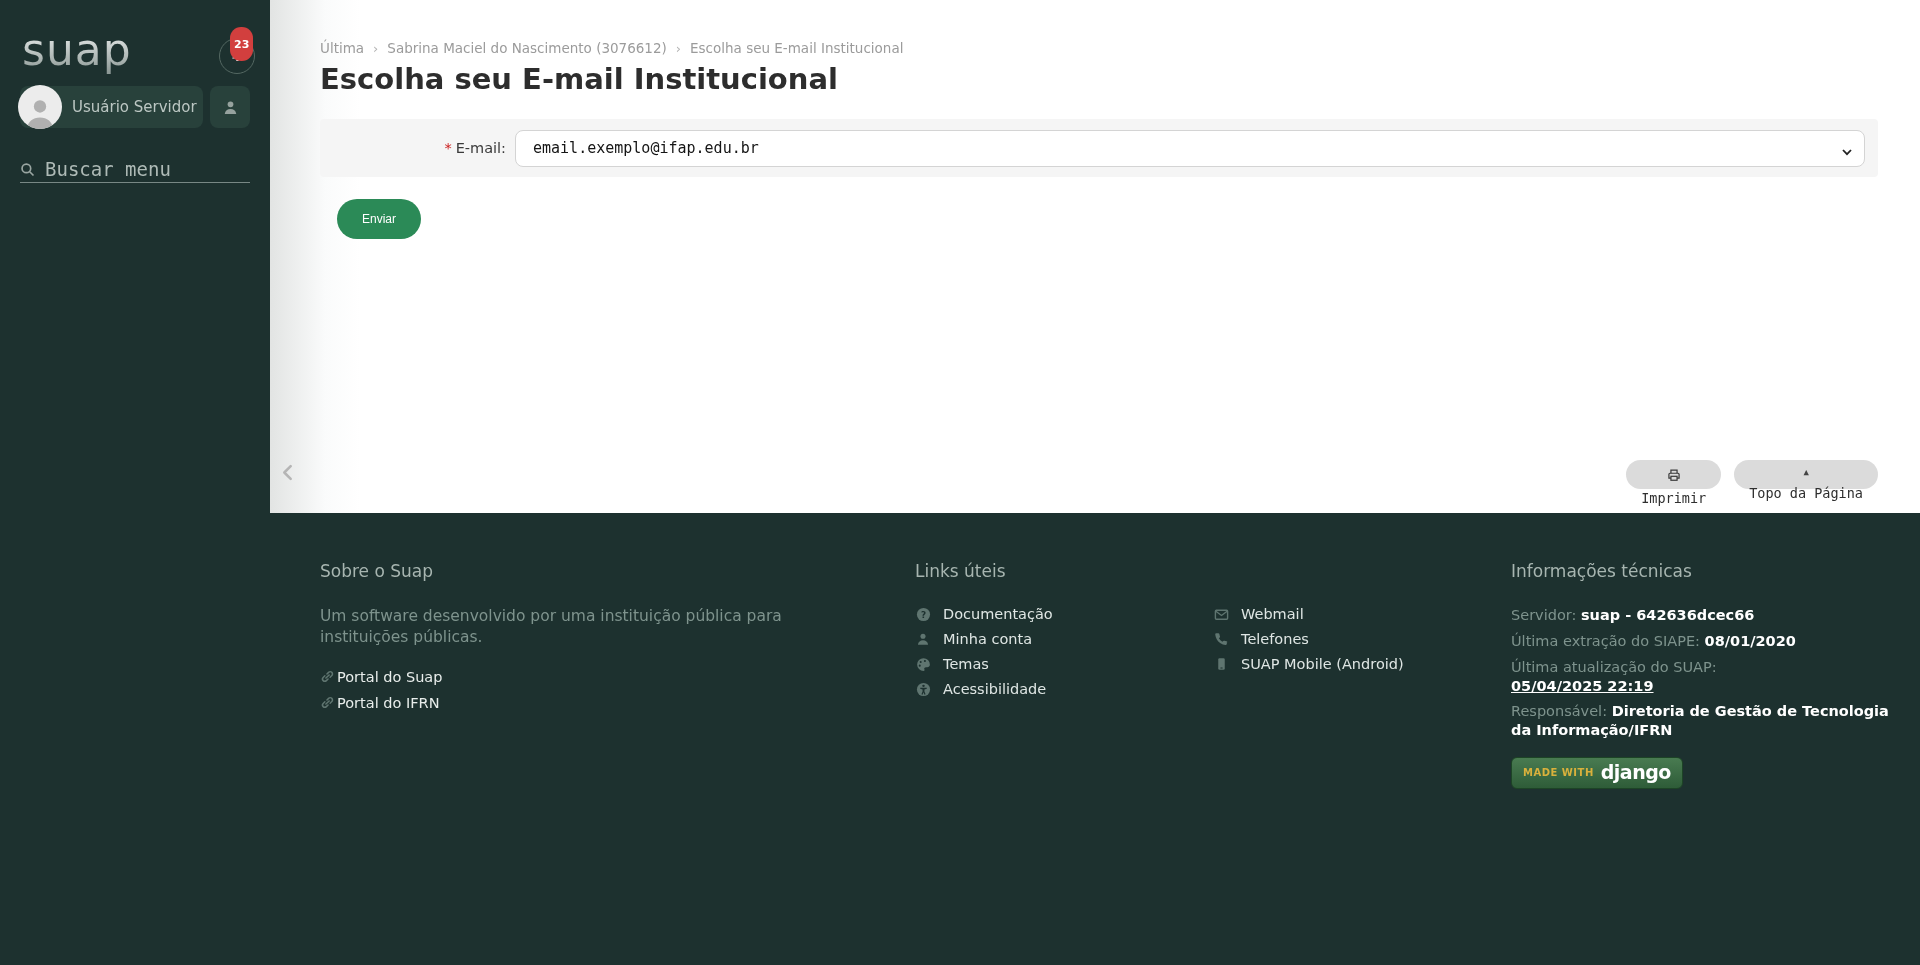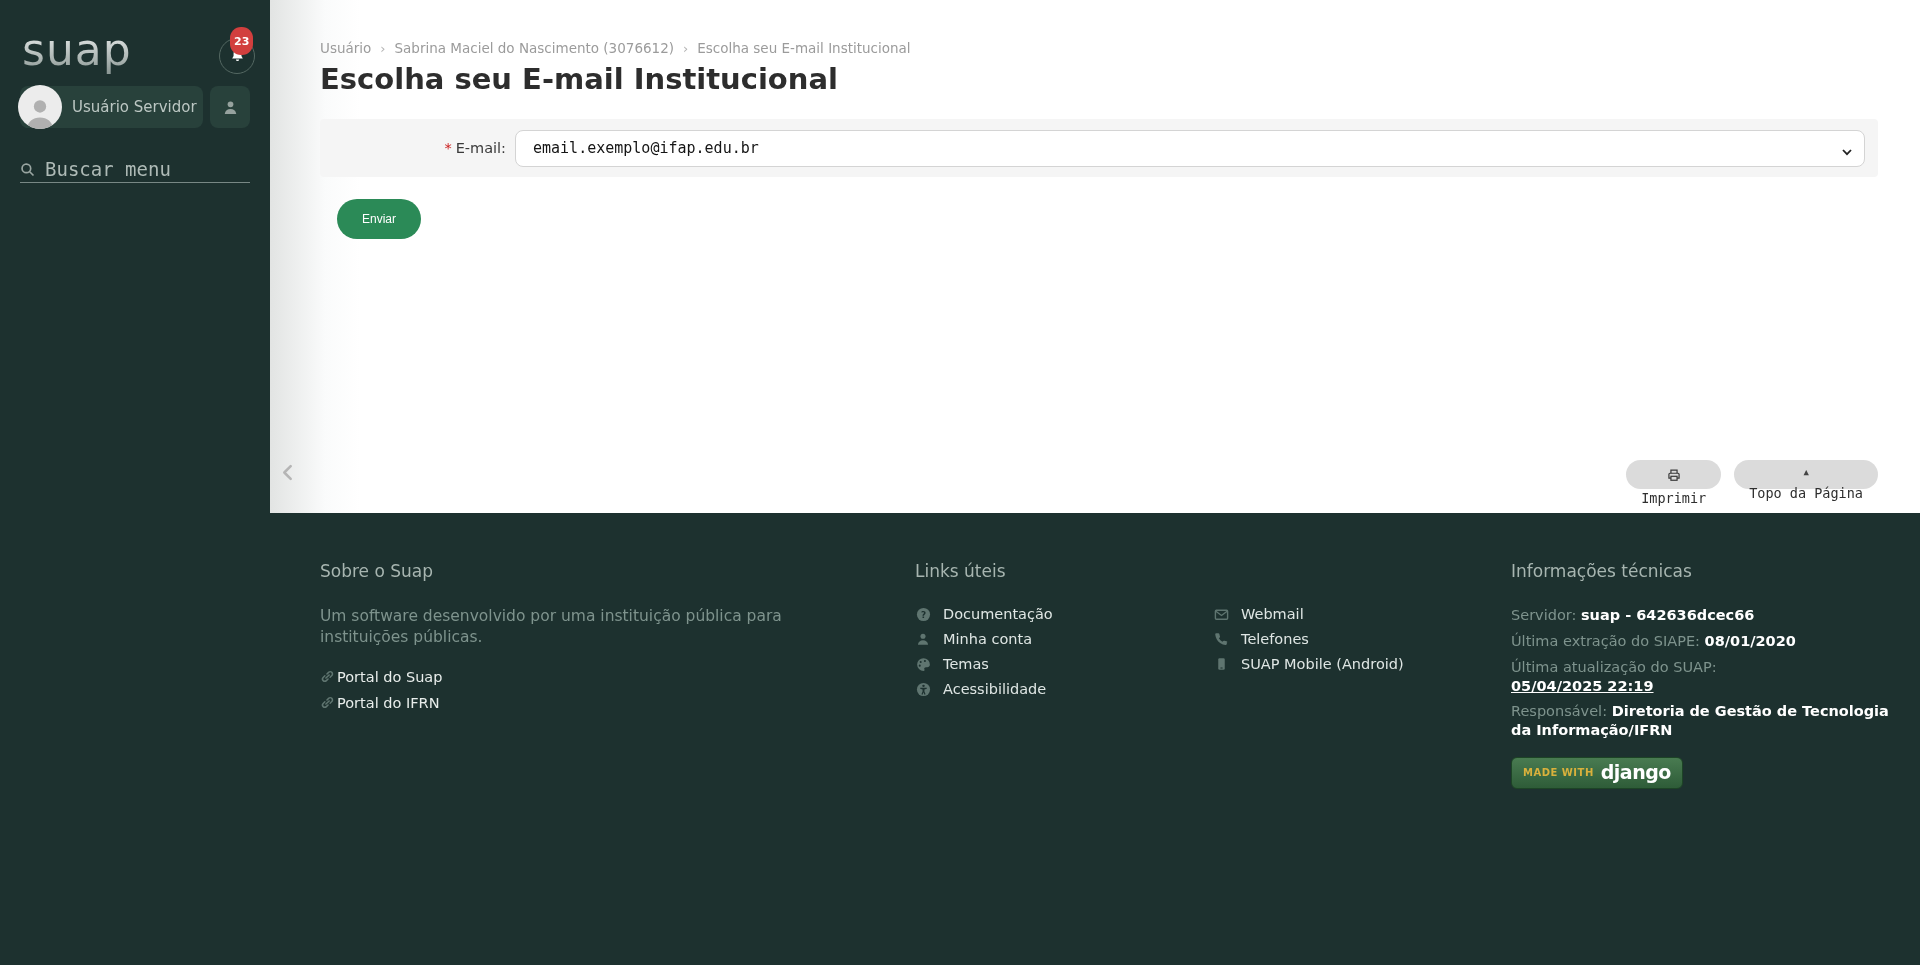--- a/index.html
+++ b/index.html
@@ -7,21 +7,21 @@
   html,body { width:1920px; height:965px; }
   body { font-family:"DejaVu Sans","Liberation Sans",sans-serif; background:#fff; overflow:hidden; }
   #app { position:relative; width:1920px; height:965px; background:#fff; }
 
   
   .sidebar { position:absolute; left:0; top:0; width:270px; height:965px; background:#1d312f; z-index:5; }
   .logo { position:absolute; left:22px; top:24px; font-size:44px; letter-spacing:1px; font-weight:400;
           background:linear-gradient(180deg,#e3e7e6 20%,#8d9996 95%); -webkit-background-clip:text; background-clip:text; color:transparent; }
   .bell-btn { position:absolute; left:219px; top:38px; width:36px; height:36px; border:1px solid #546862;
               border-radius:50%; background:transparent; cursor:pointer; display:flex; align-items:center; justify-content:center; }
-  .badge { position:absolute; left:230px; top:27px; min-width:22px; height:28px; padding:12px 4px; background:#d23f3e;
+  .badge { position:absolute; left:230px; top:27px; min-width:22px; height:34px; padding:12px 4px; background:#d23f3e;
            border-radius:11px; color:#fff; font-size:11px; font-weight:bold; display:flex; align-items:center; justify-content:center; z-index:6; }
   .user-row { position:absolute; left:20px; top:86px; width:230px; height:42px; display:flex; gap:7px; }
   .user-pill { position:relative; flex:1; background:#28413b; border-radius:8px; display:flex; align-items:center; padding-left:52px; cursor:pointer; }
   .avatar { position:absolute; left:-2px; top:-1px; width:44px; height:44px; border-radius:50%; background:#ececec;
             display:flex; align-items:flex-end; justify-content:center; overflow:hidden; }
   .user-name { color:#bcc7c3; font-size:15px; white-space:nowrap; }
   .profile-btn { width:40px; height:42px; background:#28413b; border:none; border-radius:8px; cursor:pointer;
                  display:flex; align-items:center; justify-content:center; }
   .search-row { position:absolute; left:20px; top:156px; width:230px; height:27px; display:flex; align-items:center; gap:10px;
                 border-bottom:1px solid rgba(195,208,204,0.55); }
@@ -129,21 +129,21 @@
             <line x1="10.4" y1="10.4" x2="14.4" y2="14.4"></line>
           </svg>
       </span>
       <input class="search-input" type="text" placeholder="Buscar menu" style="">
     </div>
   </aside>
 
   <div class="main-bg"></div>
 
   <nav class="breadcrumb">
-    <a>Usuário</a>
+    <a>Última</a>
     <span class="sep">›</span>
     <a>Sabrina Maciel do Nascimento (3076612)</a>
     <span class="sep">›</span>
     <span>Escolha seu E-mail Institucional</span>
   </nav>
 
   <h1 class="page-title">Escolha seu E-mail Institucional</h1>
 
   <div class="form-box">
     <label class="form-label"><span class="req">*</span><span>E-mail:</span></label>

